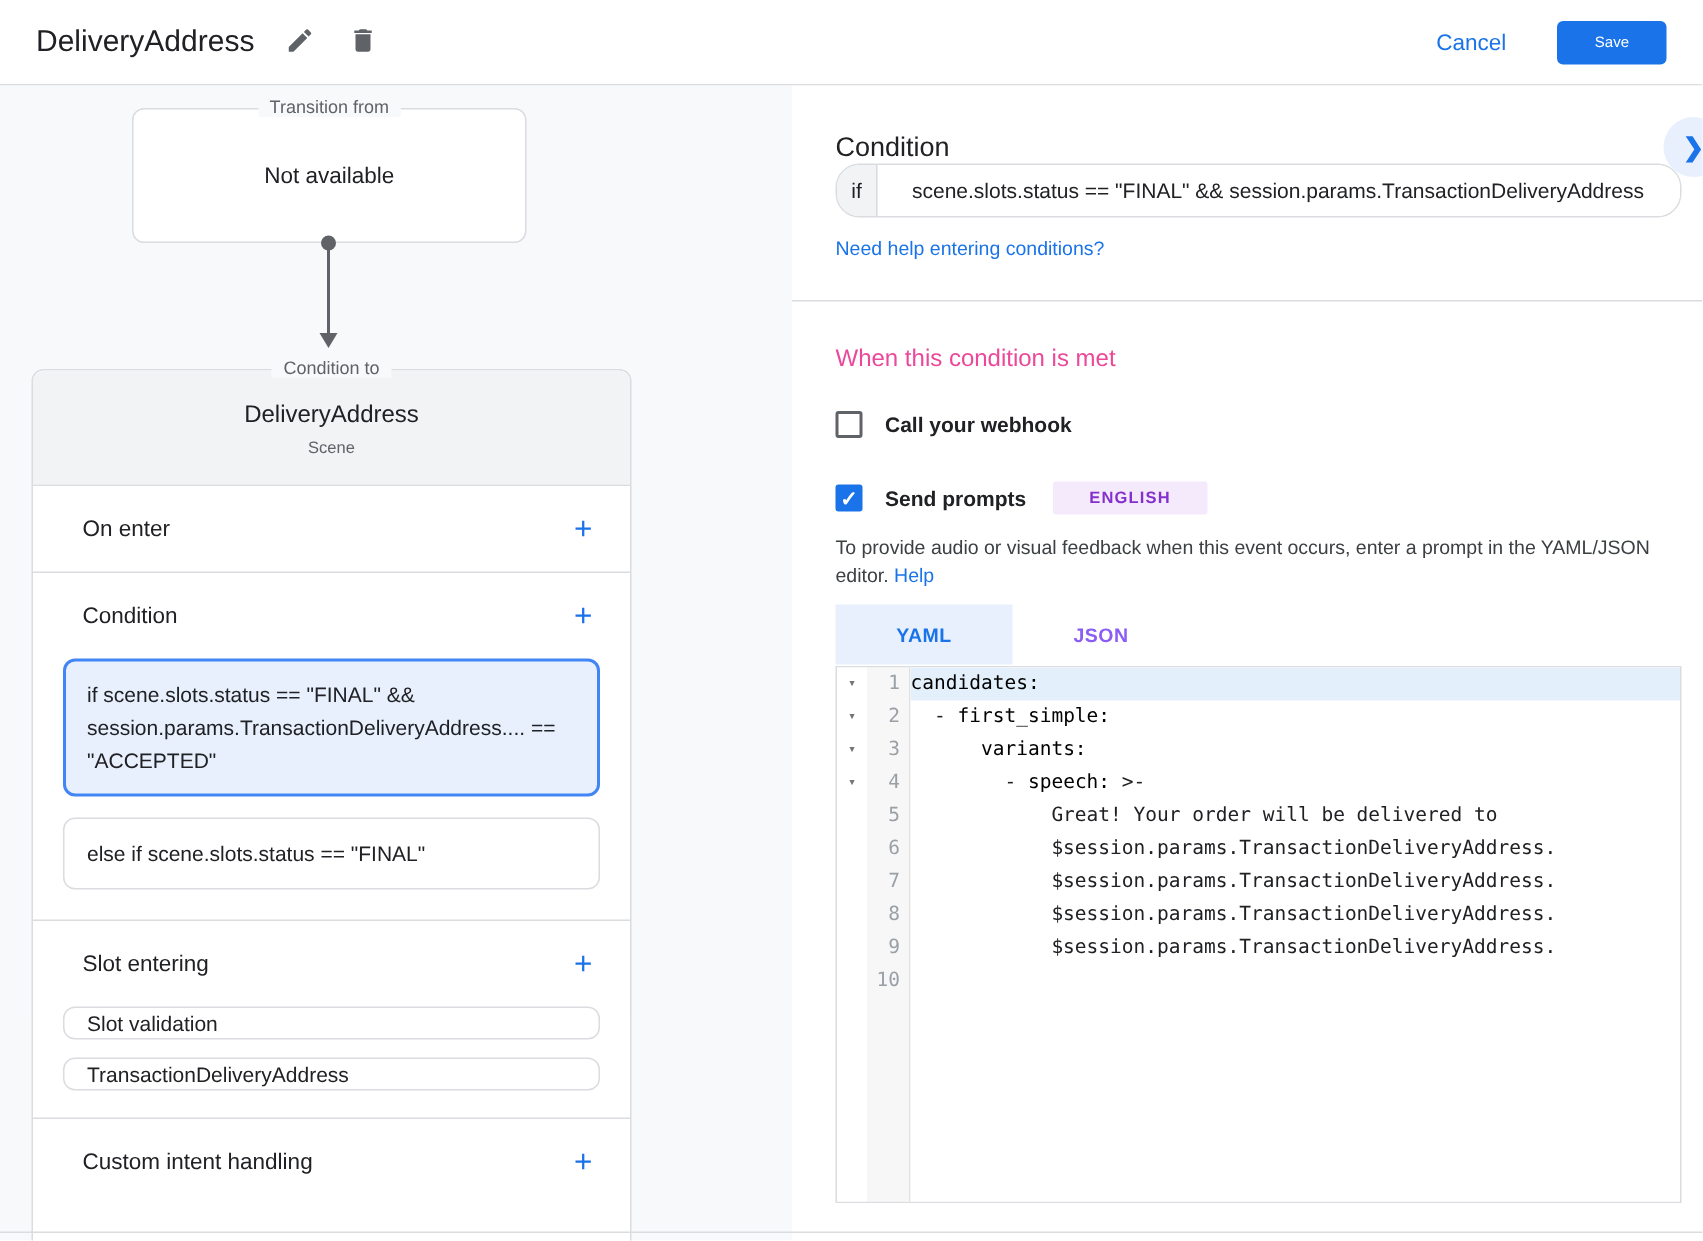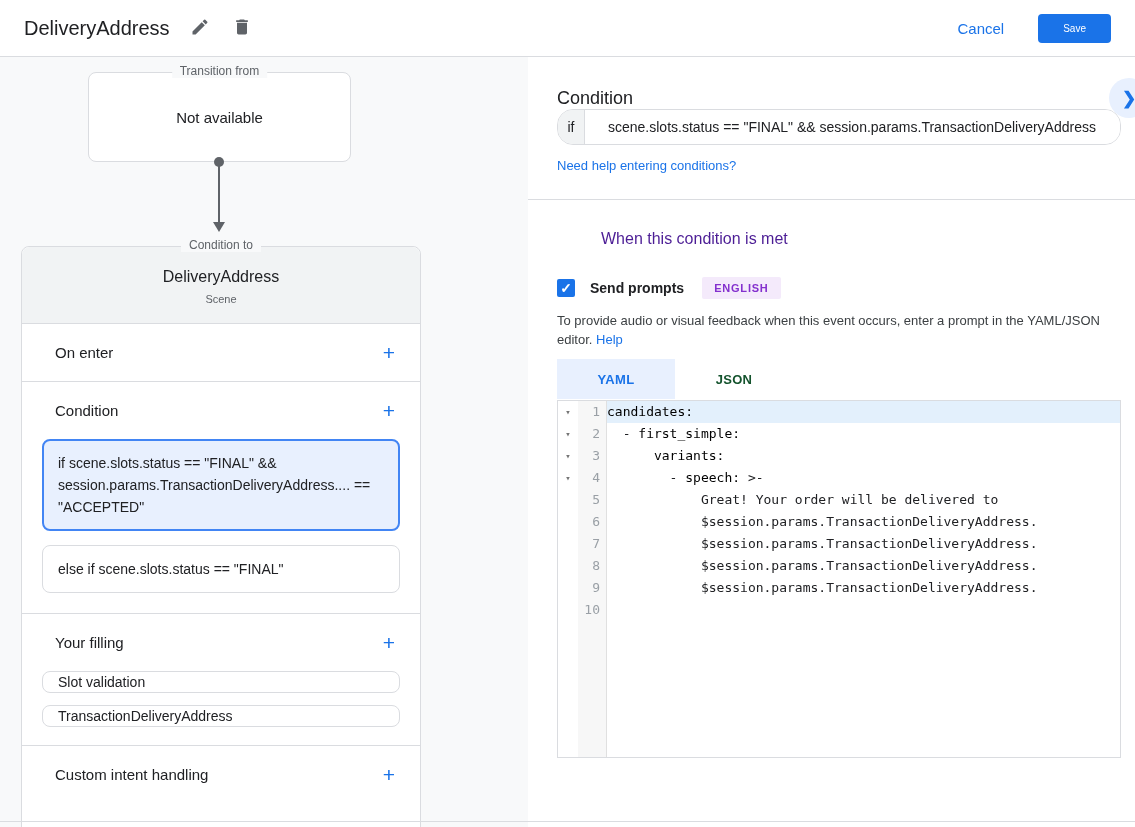--- a/index.html
+++ b/index.html
@@ -68,38 +68,38 @@
   .if-row { display:flex; height:36px; border:1px solid #dadce0; border-radius:16px; overflow:hidden;gap:12px; }
   .if-cell { width:27px; background:#f1f3f4; border-right:1px solid #dadce0;
     display:flex; align-items:center; justify-content:center; font-size:14px; color:#202124; flex:none; }
   .if-input { flex:1; border:none; outline:none; font-size:14px; color:#202124;
     font-family:"Liberation Sans", sans-serif; padding:0 11px; white-space:nowrap; overflow:hidden; }
 
   .help-link { display:inline-block; margin-top:13px; font-size:13px; color:#1a73e8;
     text-decoration:none; cursor:pointer; }
   .hr-full { border-top:1px solid #dadce0; margin:25px -14px 0 -29px; }
 
-  .when-title { margin-top:30px; font-size:16px; font-weight:400; color:#4c1d95;margin-left:44px; }
+  .when-title { margin-top:30px; font-size:16px; font-weight:400; color:#ec4899; }
 
   .check-row { display:flex; align-items:center; margin-top:25px; }
   .checkbox { width:18px; height:18px; border:2px solid #5f6368; border-radius:2px;
     flex:none; cursor:pointer; }
   .checkbox.checked { border:none; background:#1a73e8; color:#fff; display:flex;
     align-items:center; justify-content:center; font-size:14px; font-weight:700; }
   .check-label { margin-left:15px; font-size:14px; font-weight:700; color:#202124; }
   .row2 { margin-top:29px; }
   .lang-badge { margin-left:18px; background:#f4eafb; color:#8430ce; font-size:11px;
-    font-weight:700; letter-spacing:.8px; padding:5px 12px; border-radius:2px; }
+    font-weight:700; letter-spacing:.8px; padding:5px 24px; border-radius:2px; }
 
   .hint { margin-top:12px; font-size:13px; line-height:19px; color:#3c4043; max-width:566px; }
   .hint a { color:#1a73e8; text-decoration:none; cursor:pointer; }
 
   .tabs { display:flex; margin-top:10px; }
   .tab { width:118px; height:40px; display:flex; align-items:center; justify-content:center;
-    font-size:13px; font-weight:700; color:#14532d; letter-spacing:.3px; cursor:pointer; }
+    font-size:13px; font-weight:700; color:#8b5cf6; letter-spacing:.3px; cursor:pointer; }
   .tab.active { color:#1a73e8; background:#e8f0fe; }
 
   
   .editor { margin-top:1px; height:358px; border:1px solid #dadce0; display:flex;
     font-family:"DejaVu Sans Mono","Liberation Mono",monospace; font-size:13px; line-height:22px; }
   .fold-col { width:20px; background:#fff; flex:none; }
   .fold-cell { height:22px; text-align:center; color:#757575; font-size:9px; cursor:pointer; }
   .num-col { width:29px; background:#f7f7f7; border-right:1px solid #e0e0e0; flex:none; }
   .num-cell { height:22px; text-align:right; padding-right:6px; color:#9aa0a6; font-size:13px; }
   .code-col { flex:1; overflow:hidden; background:#fff; }
@@ -165,21 +165,21 @@
         <span class="sec-label">Condition</span>
         <span class="plus-icon">+</span>
       </div>
       <div class="card-list pad-btm">
           <div class="cond-card selected">if scene.slots.status == "FINAL" &amp;&amp; session.params.TransactionDeliveryAddress.... == "ACCEPTED"</div>
           <div class="cond-card">else if scene.slots.status == "FINAL"</div>
         </div>
 
       <div class="sec-divider"></div>
       <div class="sec-row">
-        <span class="sec-label">Your filling</span>
+        <span class="sec-label">Slot entering</span>
         <span class="plus-icon">+</span>
       </div>
       <div class="card-list pad-btm">
           <div class="slot-card">Slot validation</div>
           <div class="slot-card">TransactionDeliveryAddress</div>
         </div>
 
       <div class="sec-divider"></div>
       <div class="sec-row">
         <span class="sec-label">Custom intent handling</span>
@@ -201,20 +201,24 @@
       <div class="if-cell">if</div>
       <input class="if-input" type="text" value="scene.slots.status == &quot;FINAL&quot; &amp;&amp; session.params.TransactionDeliveryAddress" style="">
     </div>
 
     <a class="help-link">Need help entering conditions?</a>
 
     <div class="hr-full"></div>
 
     <h3 class="when-title">When this condition is met</h3>
 
+    <div class="check-row">
+      <div class="checkbox"></div>
+      <span class="check-label">Call your webhook</span>
+    </div>
 
     <div class="check-row row2">
       <div class="checkbox checked">
           <span>✓</span>
         </div>
       <span class="check-label">Send prompts</span>
       <span class="lang-badge">ENGLISH</span>
     </div>
 
     <p class="hint"><span>To provide audio or visual feedback when this event occurs, enter a prompt in the YAML/JSON editor. </span><a>Help</a></p>

